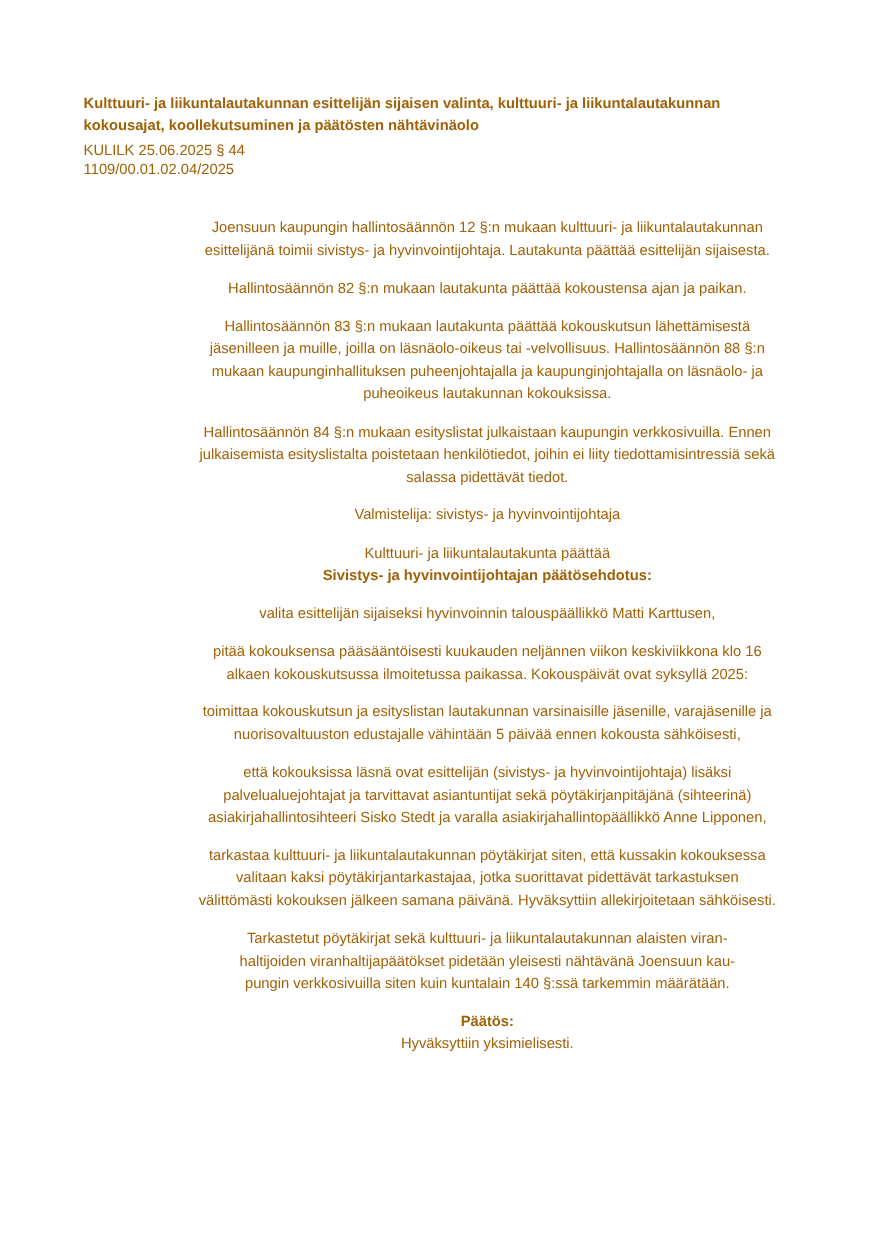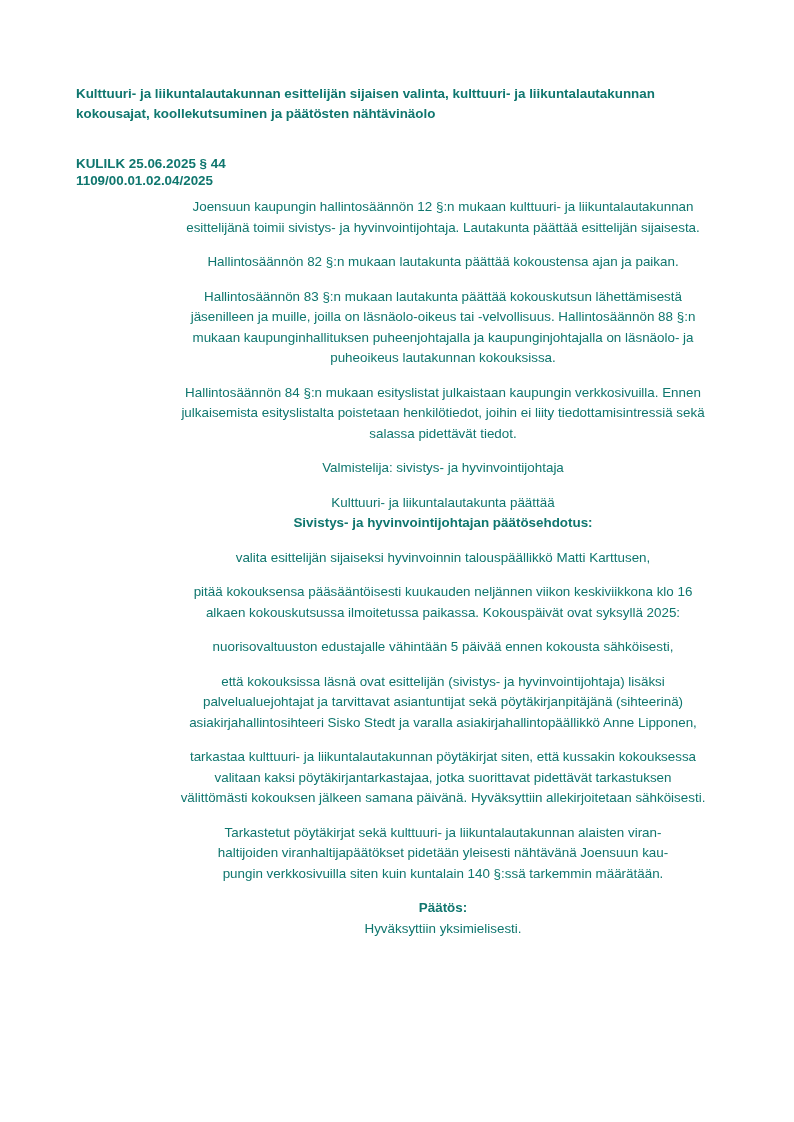--- a/index.html
+++ b/index.html
@@ -6,44 +6,43 @@
   html, body {
     margin: 0;
     padding: 0;
     background: #ffffff;
   }
   .page {
     position: relative;
     width: 794px;
     height: 1122px;
     background: #ffffff;
-    color: #0f766e;
+    color: #a16207;
     font-family: "Liberation Sans", sans-serif;
     font-size: 13.4px;
     overflow: hidden;
   }
   .line {
     white-space: nowrap;
   }
   .bold {
     font-weight: bold;
   }
   .doc-title {
     position: absolute;
     left: 76px;
     top: 84px;
     line-height: 20px;
     font-weight: bold;
   }
   .doc-refs {
     position: absolute;
     left: 76px;
-    top: 155px;
+    top: 128px;
     line-height: 17px;
-    font-weight: bold;
   }
   .doc-body {
     position: absolute;
     left: 163px;
     top: 197px;
     width: 560px;
     line-height: 20.5px;
   }
   .paragraph {
     margin: 0 0 14px 0;
@@ -89,20 +88,21 @@
         <div class="line bold">Sivistys- ja hyvinvointijohtajan päätösehdotus:</div>
       </div>
       <div class="paragraph">
         <div class="line">valita esittelijän sijaiseksi hyvinvoinnin talouspäällikkö Matti Karttusen,</div>
       </div>
       <div class="paragraph">
         <div class="line">pitää kokouksensa pääsääntöisesti kuukauden neljännen viikon keskiviikkona klo 16</div>
         <div class="line">alkaen kokouskutsussa ilmoitetussa paikassa. Kokouspäivät ovat syksyllä 2025:</div>
       </div>
       <div class="paragraph">
+        <div class="line">toimittaa kokouskutsun ja esityslistan lautakunnan varsinaisille jäsenille, varajäsenille ja</div>
         <div class="line">nuorisovaltuuston edustajalle vähintään 5 päivää ennen kokousta sähköisesti,</div>
       </div>
       <div class="paragraph">
         <div class="line">että kokouksissa läsnä ovat esittelijän (sivistys- ja hyvinvointijohtaja) lisäksi</div>
         <div class="line">palvelualuejohtajat ja tarvittavat asiantuntijat sekä pöytäkirjanpitäjänä (sihteerinä)</div>
         <div class="line">asiakirjahallintosihteeri Sisko Stedt ja varalla asiakirjahallintopäällikkö Anne Lipponen,</div>
       </div>
       <div class="paragraph">
         <div class="line">tarkastaa kulttuuri- ja liikuntalautakunnan pöytäkirjat siten, että kussakin kokouksessa</div>
         <div class="line">valitaan kaksi pöytäkirjantarkastajaa, jotka suorittavat pidettävät tarkastuksen</div>

